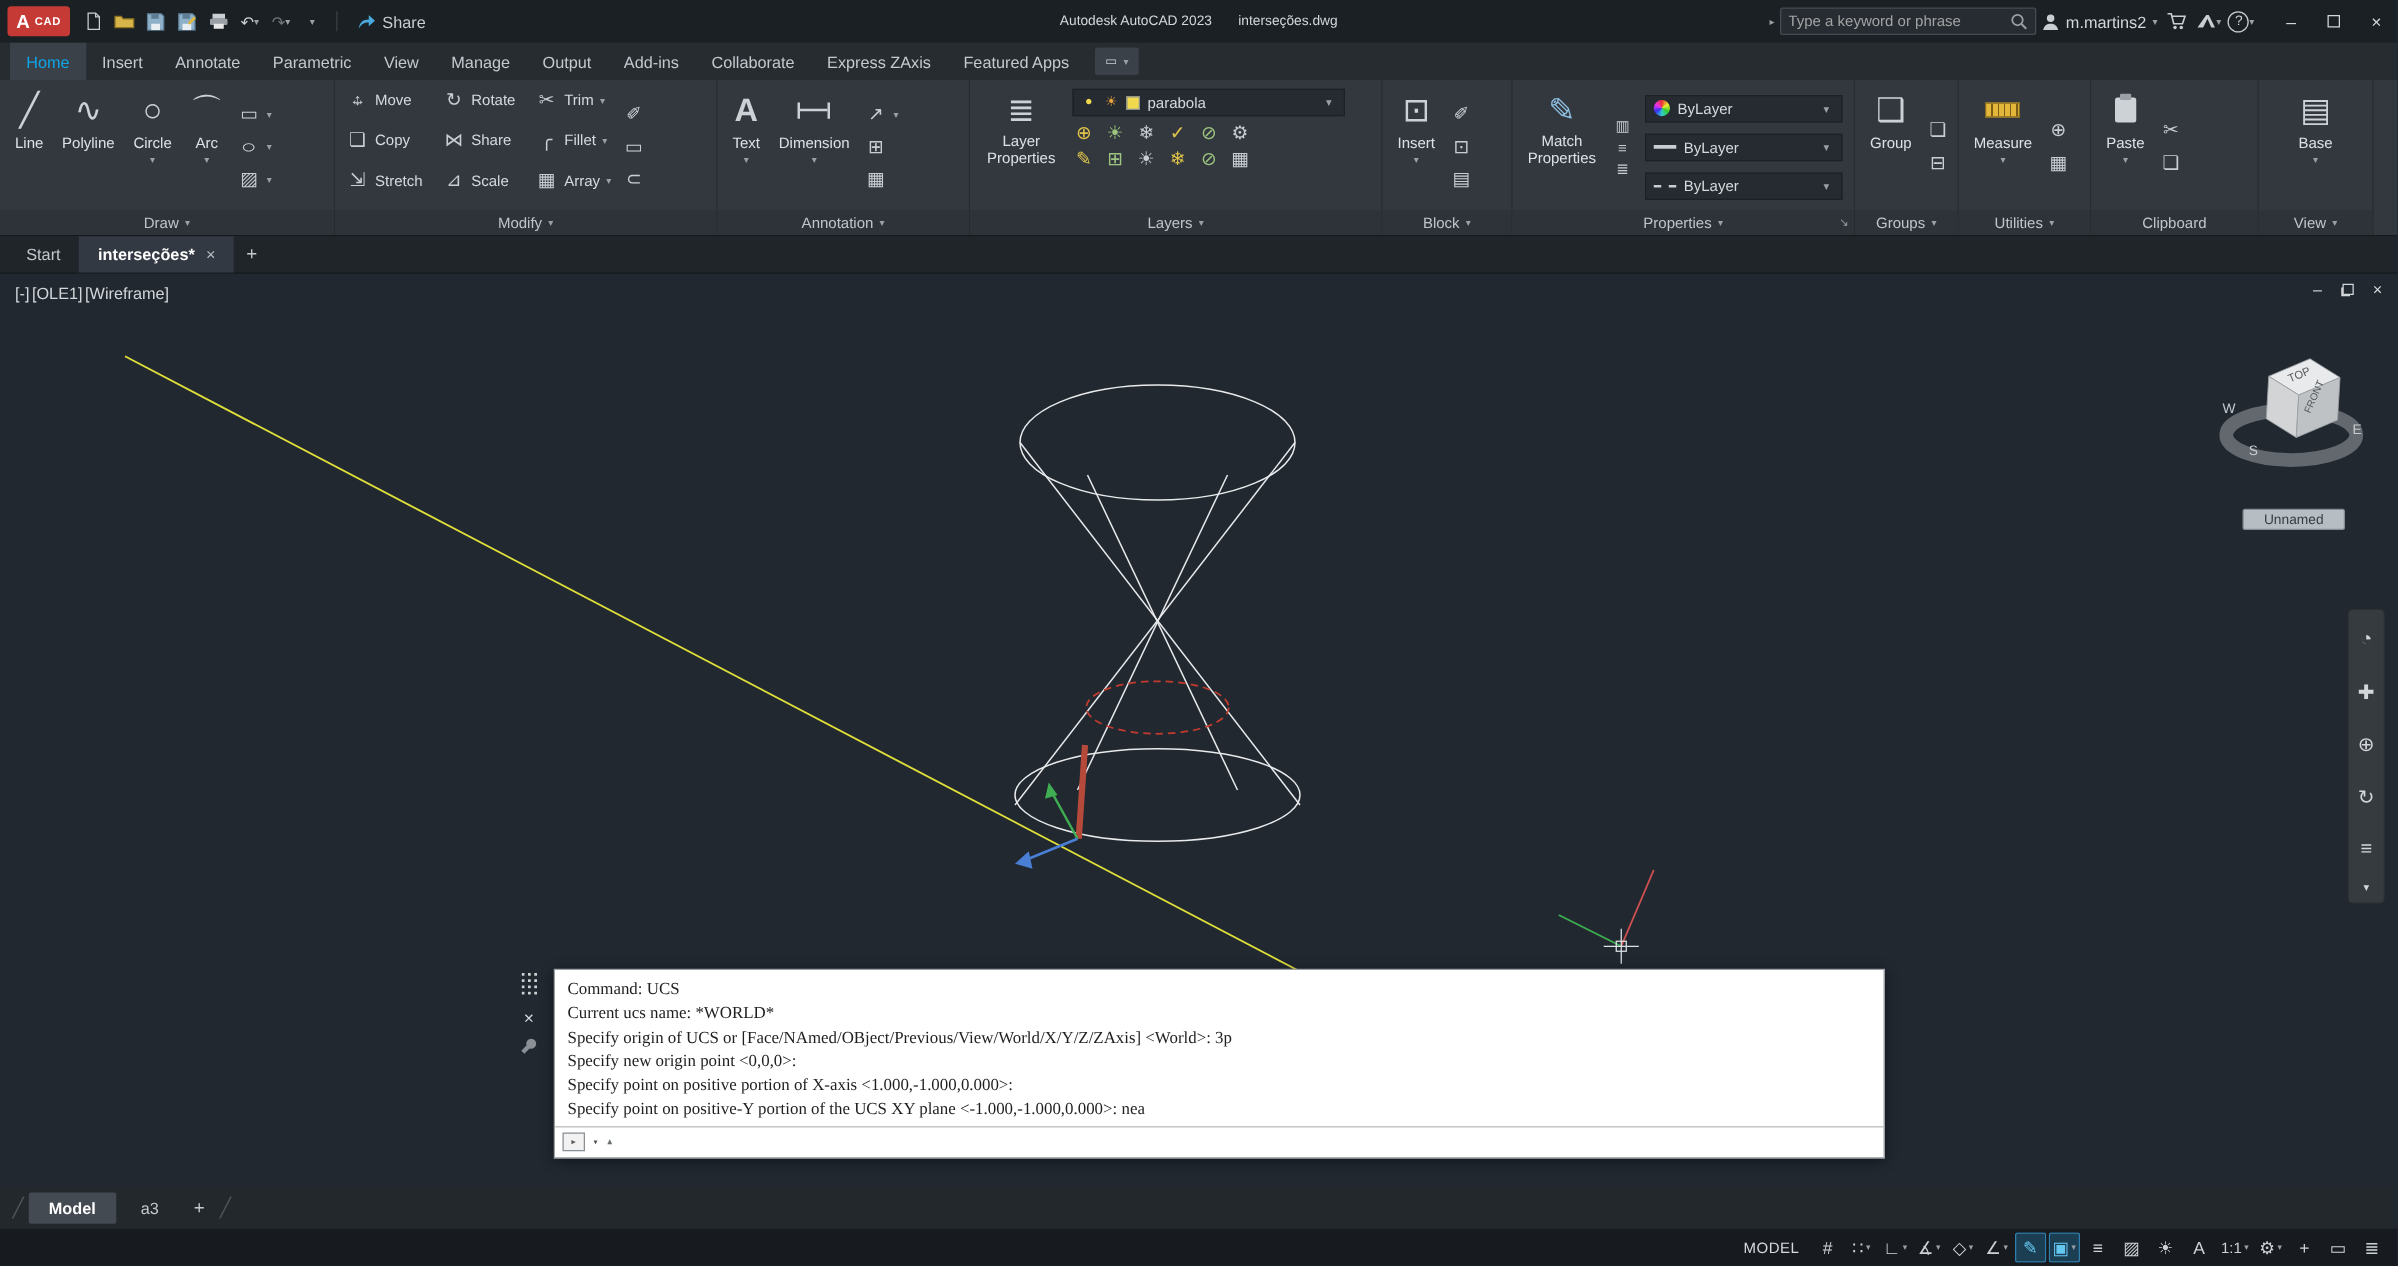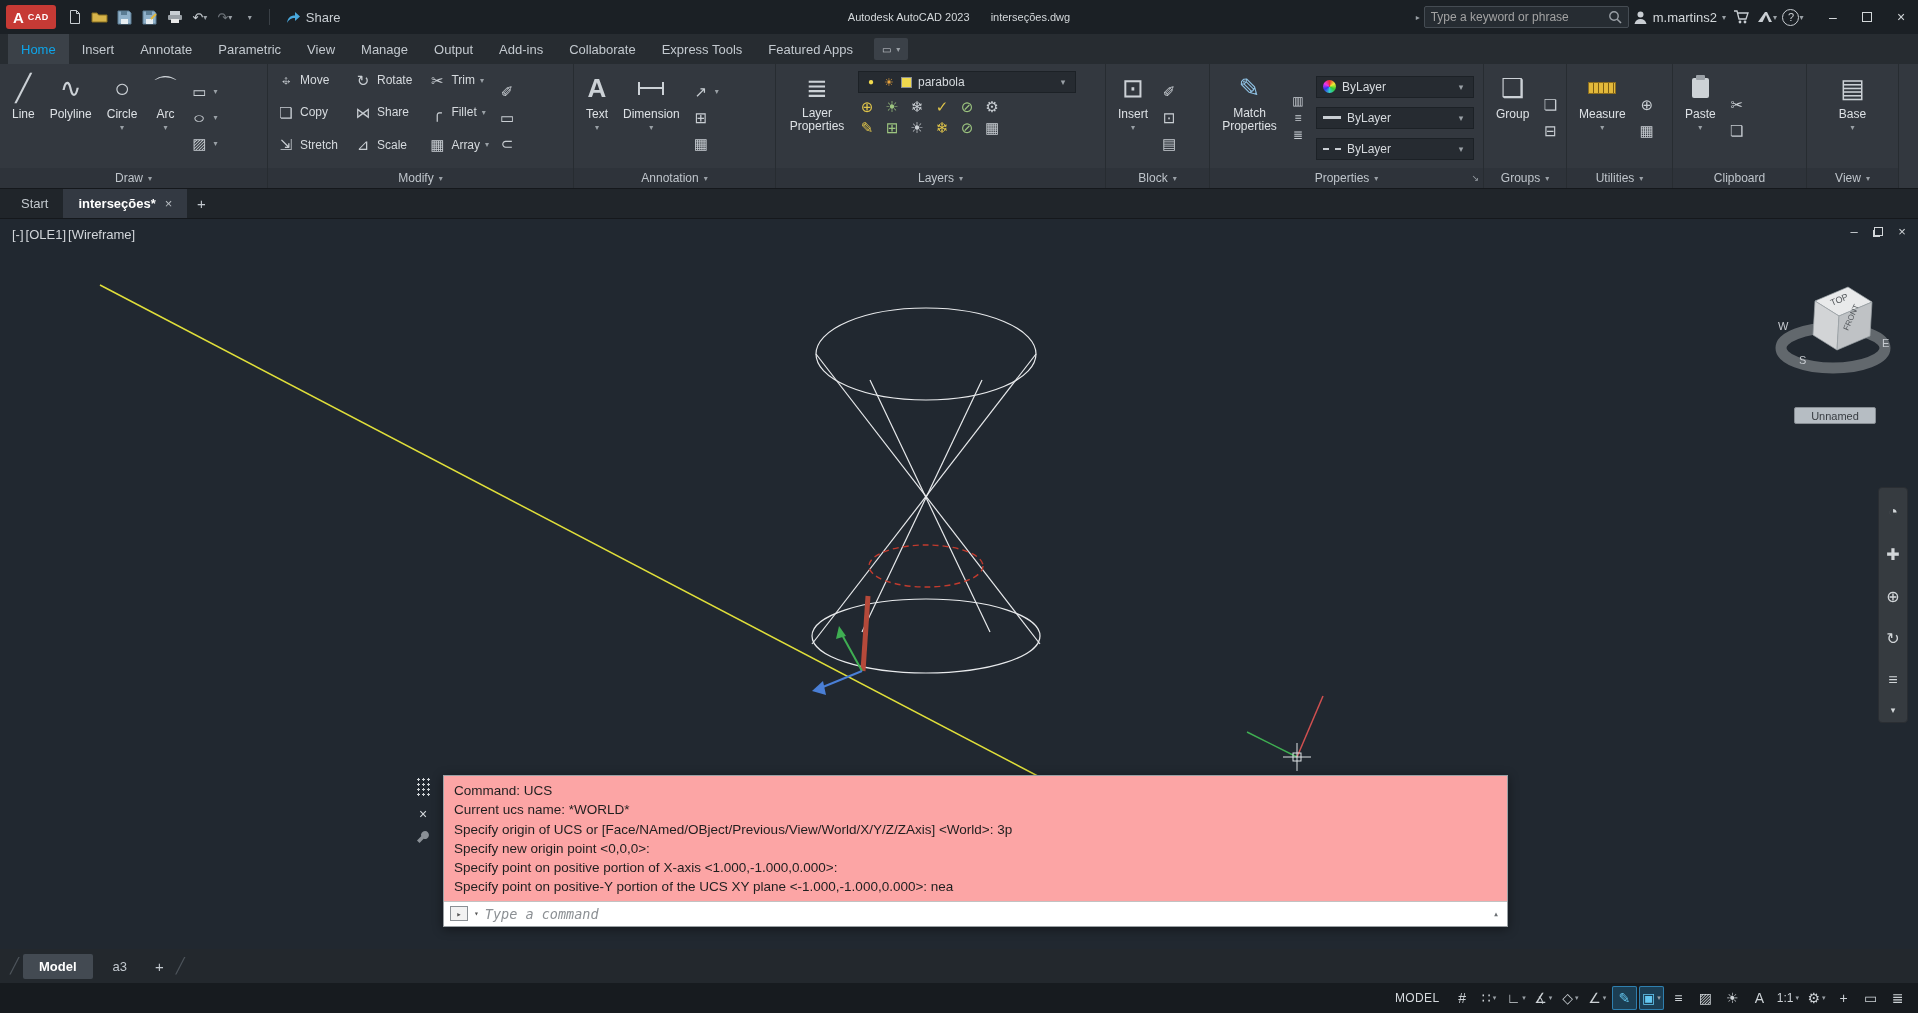--- a/index.html
+++ b/index.html
@@ -80,21 +80,21 @@
 .ucsname{position:absolute;left:24px;top:128px;width:82px;height:17px;background:#b6bdc3;border:1px solid #878d93;border-radius:2px;color:#383d42;font-size:11px;display:flex;align-items:center;justify-content:center}
 .navbar{position:absolute;right:10px;top:268px;width:30px;background:rgba(56,61,67,.9);border:1px solid #2a2e33;border-radius:4px;display:flex;flex-direction:column;align-items:center;padding:3px 0}
 .navbtn{width:30px;height:42px;display:flex;align-items:center;justify-content:center;color:#d2d6d9;font-size:16px}
 .navbtn.small{height:18px;font-size:9px}
 
 .cmdwrap{position:absolute;left:410px;top:556px;width:1100px}
 .cmdside{position:absolute;left:0;top:2px;width:26px;display:flex;flex-direction:column;align-items:center;gap:9px}
 .grip{width:14px;height:21px;background-image:radial-gradient(#cfd3d6 1px,transparent 1.3px);background-size:5px 5px}
 .cmdx{color:#d6dade;font-size:14px;line-height:1}
 .cmdmain{margin-left:33px;width:1065px;border:1px solid #9aa0a4;box-shadow:0 2px 10px rgba(0,0,0,.45)}
-.cmdtext{background:#fca5a5;padding:5px 10px 4px;font-family:Liberation Sans, sans-serif;font-size:13.5px;line-height:19.3px;color:#1f1f1f}
+.cmdtext{background:#ffffff;padding:5px 10px 4px;font-family:Liberation Serif, serif;font-size:13.5px;line-height:19.3px;color:#1f1f1f}
 .cmdinput{height:25px;background:#fff;border-top:1px solid #c2c2c2;display:flex;align-items:center;gap:6px;padding:0 6px;font-family:"DejaVu Sans Mono",monospace}
 .cmdic{width:18px;height:15px;border:1px solid #8a8f94;background:#f2f2f2;color:#555;font-size:9px;display:flex;align-items:center;justify-content:center}
 .cmdph{font-style:italic;color:#8c9094;font-size:13.5px;flex:1}
 .cmdup{color:#6a6f73;font-size:10px;padding-right:2px}
 
 .layoutbar{flex:0 0 34px;background:#23282d;display:flex;align-items:center;gap:4px;padding-left:10px}
 .lslash{color:#4d545b;font-size:15px}
 .ltab{padding:5px 16px;font-size:13px;color:#c3c9cf;border-radius:2px}
 .ltab.active{background:#434a52;color:#fff;font-weight:bold}
 .lplus{color:#c3c9cf;font-size:15px;padding:0 8px}
@@ -219,21 +219,21 @@
   <div class="ribbontabs">
     <span class="rtab active">Home</span>
     <span class="rtab">Insert</span>
     <span class="rtab">Annotate</span>
     <span class="rtab">Parametric</span>
     <span class="rtab">View</span>
     <span class="rtab">Manage</span>
     <span class="rtab">Output</span>
     <span class="rtab">Add-ins</span>
     <span class="rtab">Collaborate</span>
-    <span class="rtab">Express Tools</span>
+    <span class="rtab">Express ZAxis</span>
     <span class="rtab">Featured Apps</span>
     <span class="rtab-opt">
       <span>▭</span>
       <span class="tb-caret">▾</span>
     </span>
   </div>
 
   <div class="ribbon">
 
     <div class="panel" style="width:268px">
@@ -652,21 +652,20 @@
           <div>Command: UCS</div>
           <div>Current ucs name:  *WORLD*</div>
           <div>Specify origin of UCS or [Face/NAmed/OBject/Previous/View/World/X/Y/Z/ZAxis] &lt;World&gt;: 3p</div>
           <div>Specify new origin point &lt;0,0,0&gt;:</div>
           <div>Specify point on positive portion of X-axis &lt;1.000,-1.000,0.000&gt;:</div>
           <div>Specify point on positive-Y portion of the UCS XY plane &lt;-1.000,-1.000,0.000&gt;: nea</div>
         </div>
         <div class="cmdinput">
           <span class="cmdic">▸</span>
           <span class="caret" style="color:#555">▾</span>
-          <span class="cmdph">Type a command</span>
           <span class="cmdup">▴</span>
         </div>
       </div>
     </div>
   </div>
 
   <div class="layoutbar">
     <span class="lslash">╱</span>
     <span class="ltab active">Model</span>
     <span class="ltab">a3</span>

